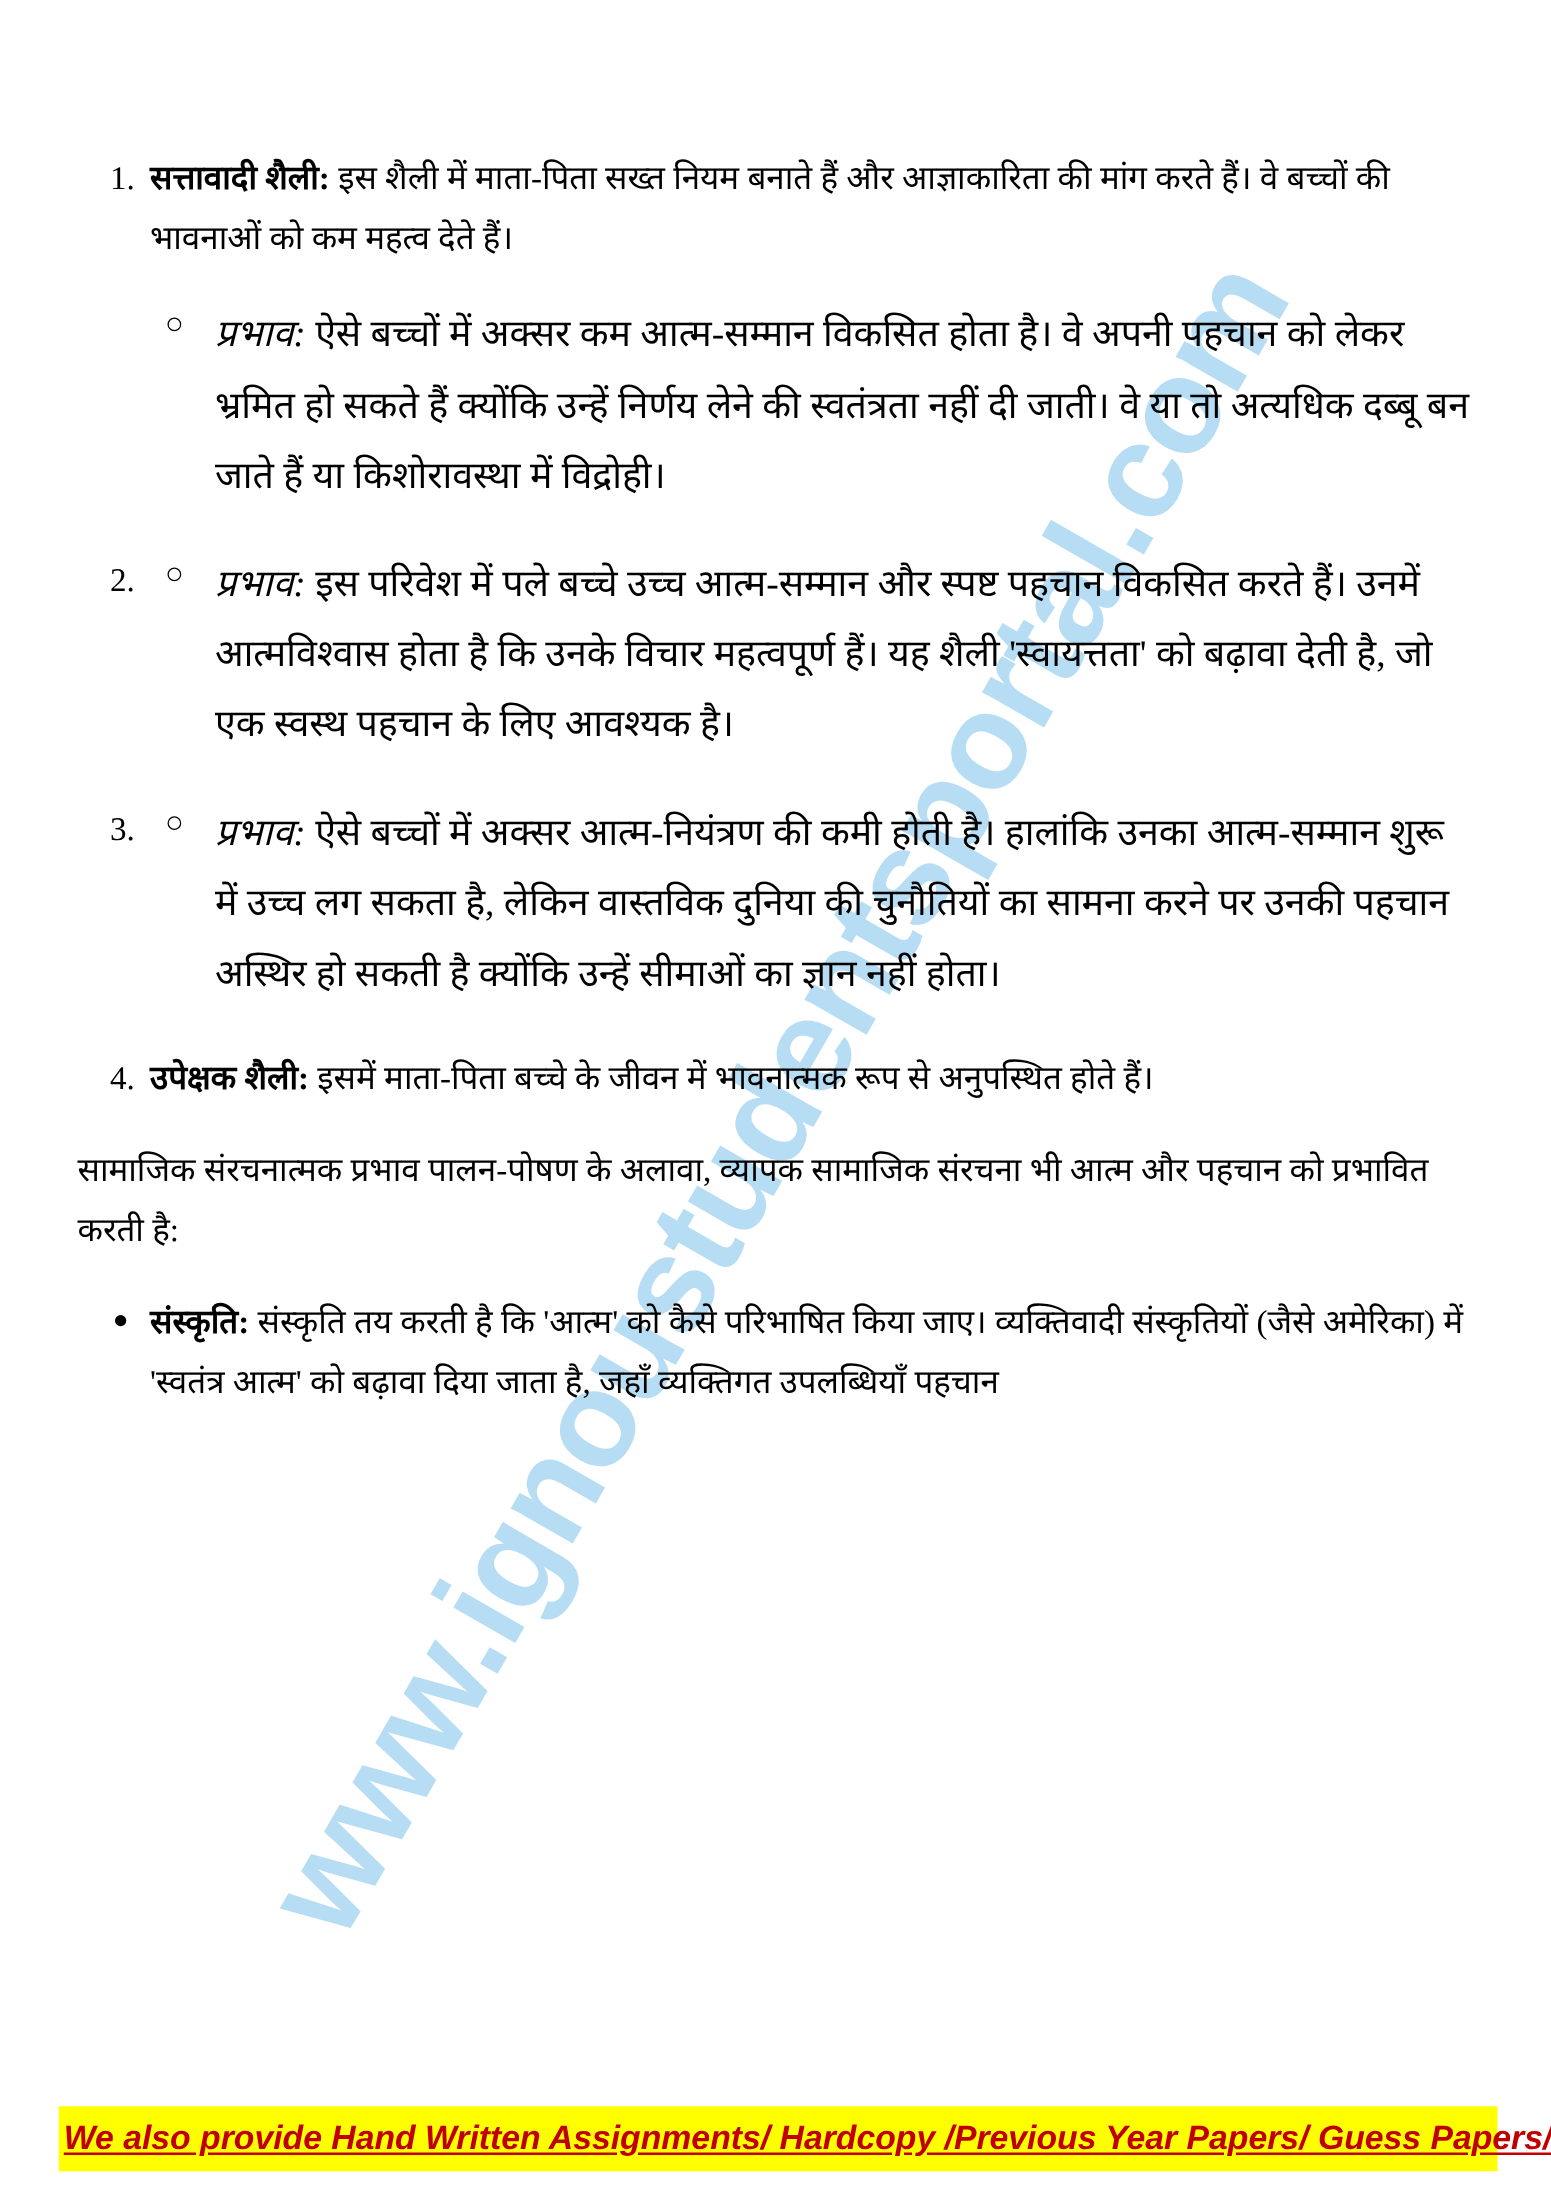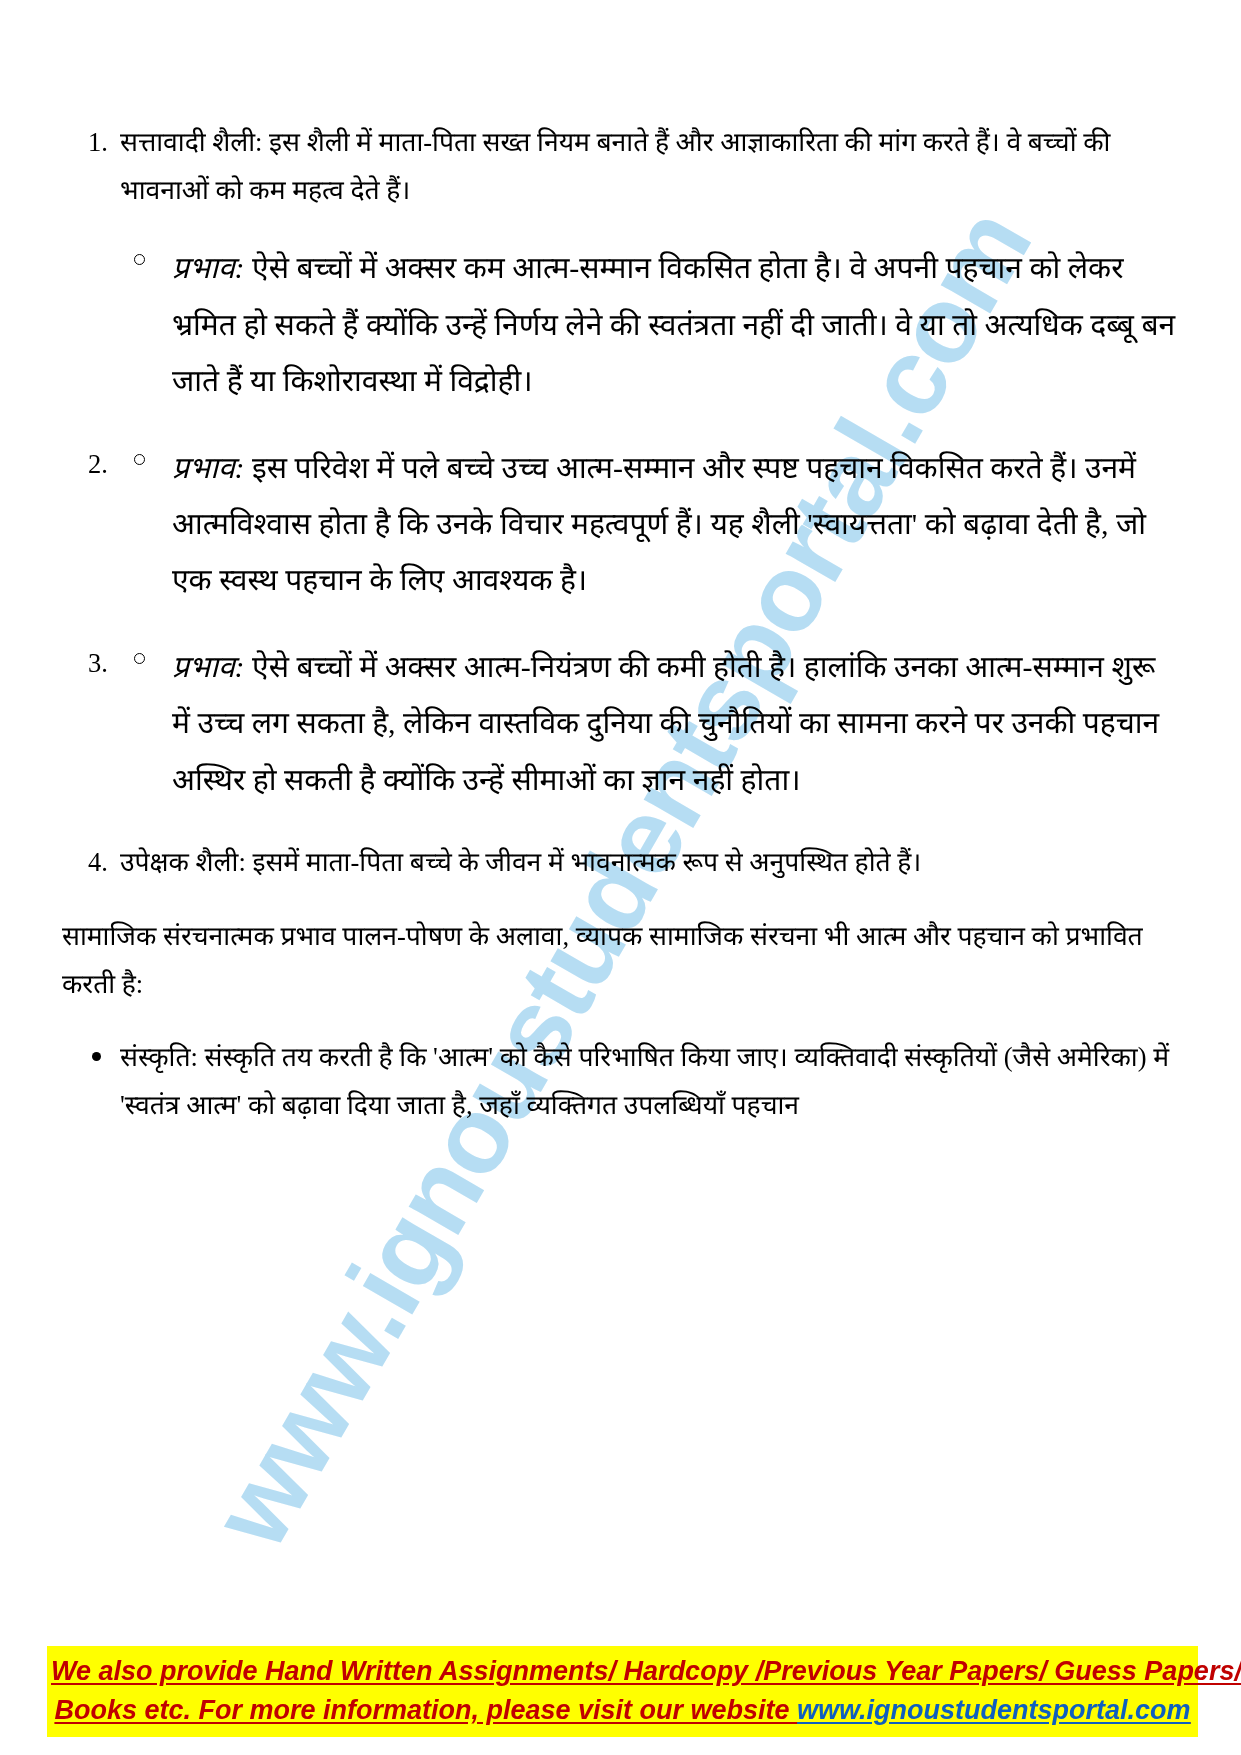--- a/index.html
+++ b/index.html
@@ -63,21 +63,21 @@
   .num-marker {
     position: absolute;
     left: 26px;
     top: 0;
     width: 34px;
     text-align: left;
     font-size: 26.5px;
     line-height: 1.82;
   }
   .item-text { display: block; text-align: left; }
-  .lead { font-weight: 400; }
+  .lead { font-weight: 700; }
 
   
   ul.sub-list {
     list-style: none;
     margin: 26px 0 30px 0;
     padding: 0;
   }
   ul.sub-list > li.sub-item {
     position: relative;
     padding-left: 52px;
@@ -216,14 +216,13 @@
         <span class="disc-marker"></span>
         <span class="lead">संस्कृति:</span><span> संस्कृति तय करती है कि 'आत्म' को कैसे परिभाषित किया जाए। व्यक्तिवादी संस्कृतियों (जैसे अमेरिका) में 'स्वतंत्र आत्म' को बढ़ावा दिया जाता है, जहाँ व्यक्तिगत उपलब्धियाँ पहचान</span>
       </li>
     </ul>
 
   </div>
 </div>
 
 <div class="footer-banner">
   <div class="footer-line">We also provide Hand Written Assignments/ Hardcopy /Previous Year Papers/ Guess Papers/ e-</div>
-  <div class="footer-line"><span>Books etc. For more information, please visit our website </span><span class="footer-url">www.ignoustudentsportal.com</span></div>
 </div>
 
 </body></html>

